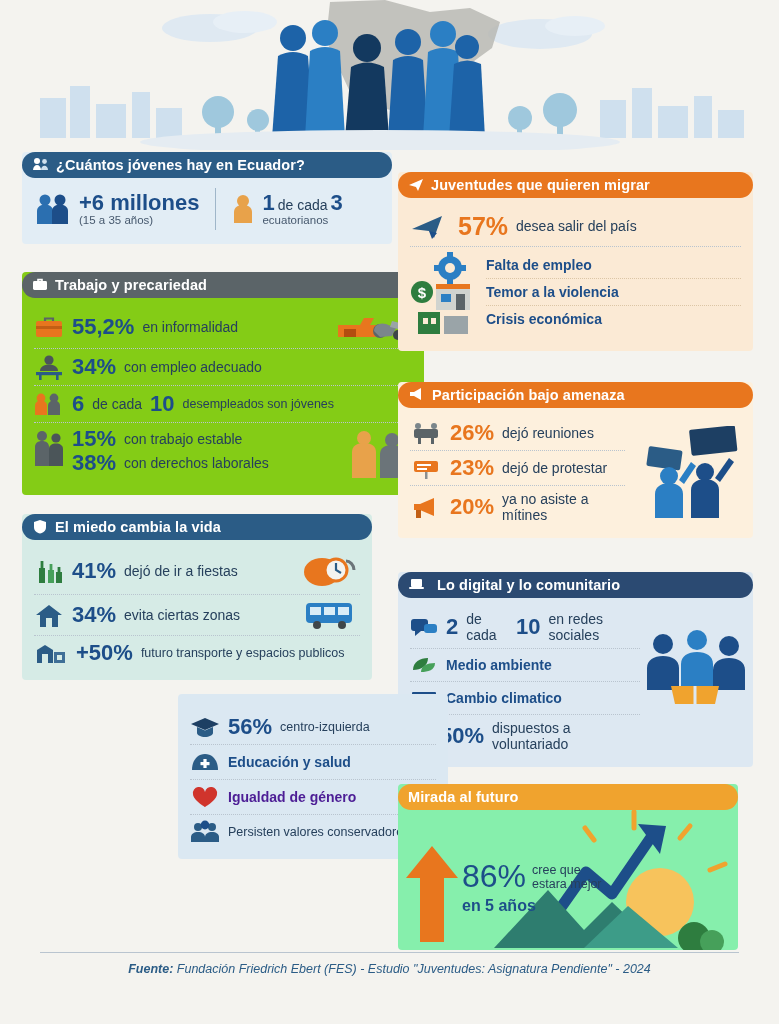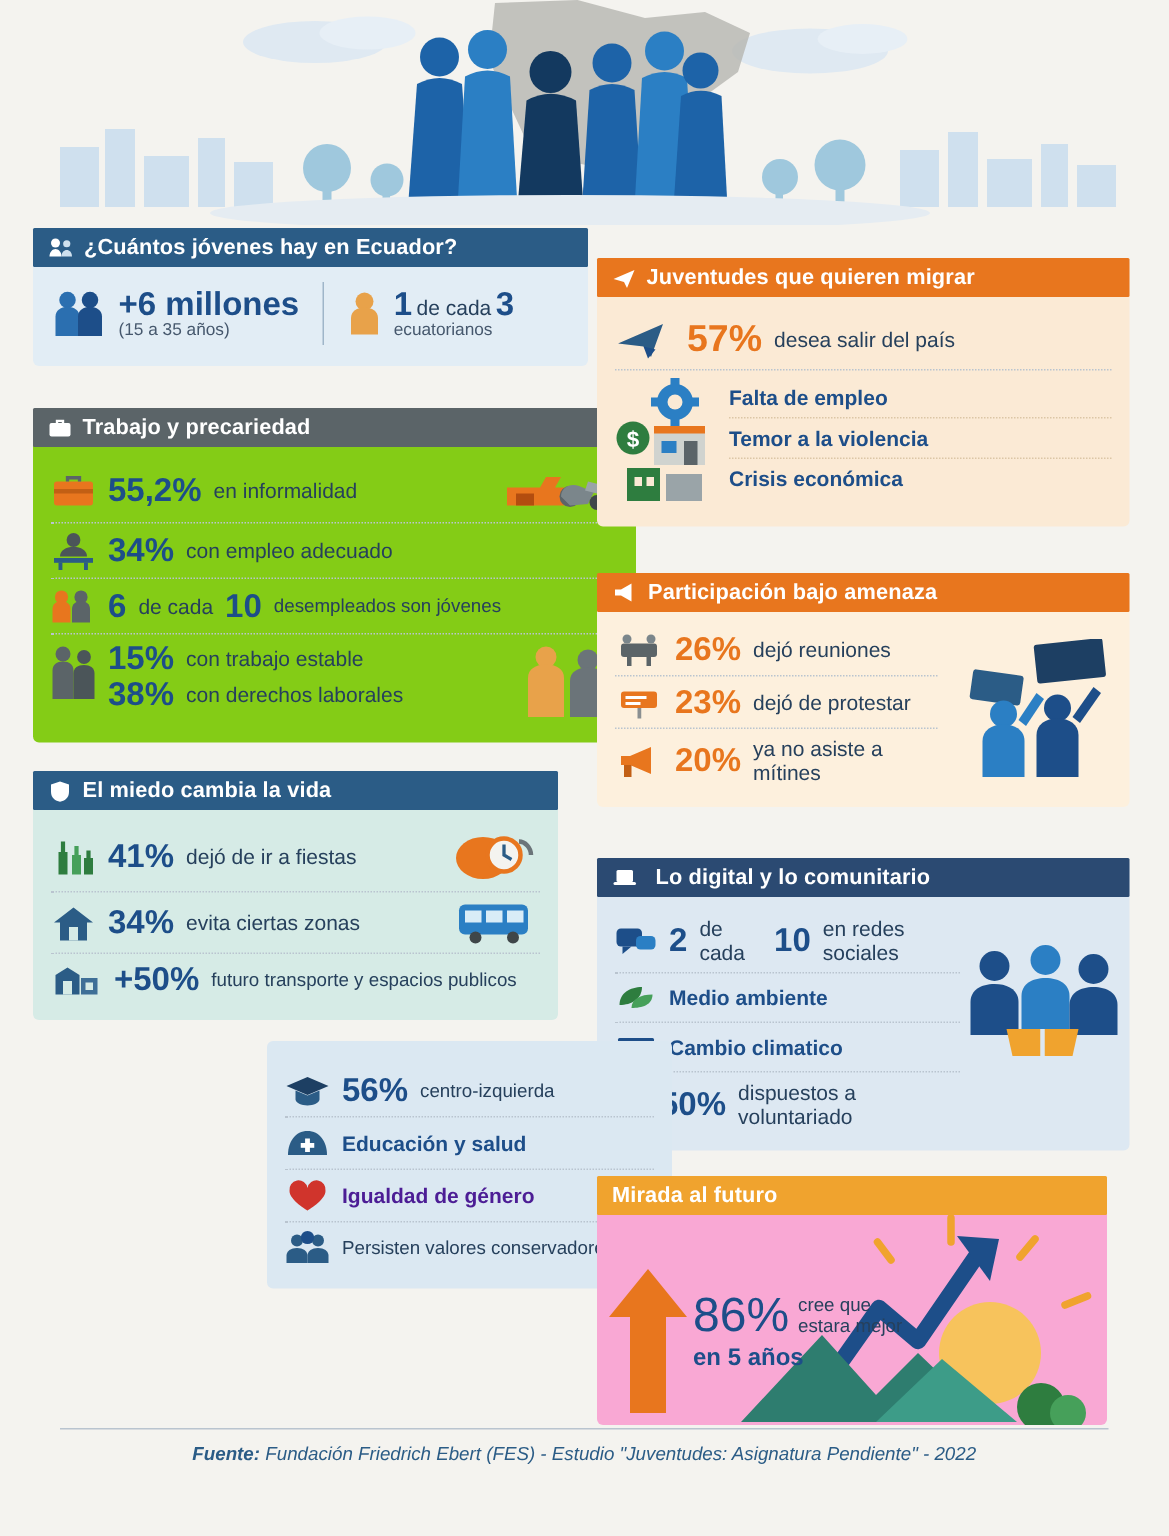--- a/index.html
+++ b/index.html
@@ -20,23 +20,23 @@
     overflow: hidden;
   }
   .hero svg { display: block; }
 
   
   .card {
     position: absolute;
     border-radius: 4px;
   }
   .card-head {
-    display: flex; align-items: center; gap: 7px;
+    display: flex; align-items: flex-start; gap: 7px;
     padding: 5px 12px 5px 10px;
-    border-radius: 1px;
+    border-radius: 13px;
     font-weight: bold;
     font-size: 14.5px;
     color: #ffffff;
     letter-spacing: .1px;
     white-space: nowrap;
   }
   .card-body { padding: 8px 12px 10px 12px; }
 
   .row {
     display: flex; align-items: center; gap: 8px;
@@ -82,21 +82,21 @@
   #card-participacion .card-head { background: #e8761e; }
 
   
   #card-digital { left: 398px; top: 572px; width: 355px; background: #dde8f2; }
   #card-digital .card-head { background: #2b4a72; gap: 12px; }
 
   
   #card-ideologia { left: 178px; top: 694px; width: 270px; background: #dbe8f2; padding-top: 8px; }
 
   
-  #card-futuro { left: 398px; top: 784px; width: 340px; background: #f9a8d4; }
+  #card-futuro { left: 398px; top: 784px; width: 340px; background: #86efac; }
   #card-futuro .card-head { background: #f0a32e; }
   #card-futuro .futuro-body { position: relative; height: 140px; }
 
   .footer {
     position: absolute; left: 0; right: 0; top: 962px;
     text-align: center;
     font-size: 12.5px;
     color: #2b5c86;
     font-style: italic;
   }
@@ -647,14 +647,14 @@
           <div class="txt small">estara mejor</div>
         </div>
       </div>
       <div style="font-size:16px;font-weight:bold;color:#1d4e89;margin-top:2px">en 5 años</div>
     </div>
   </div>
 </div>
 
 <div class="footer-rule"></div>
 <div class="footer">
-  <b>Fuente:</b><span> Fundación Friedrich Ebert (FES) - Estudio "Juventudes: Asignatura Pendiente" - 2022</span>
+  <b>Fuente:</b><span> Fundación Friedrich Ebert (FES) - Estudio "Juventudes: Asignatura Pendiente" - 2024</span>
 </div>
 
 </body></html>

